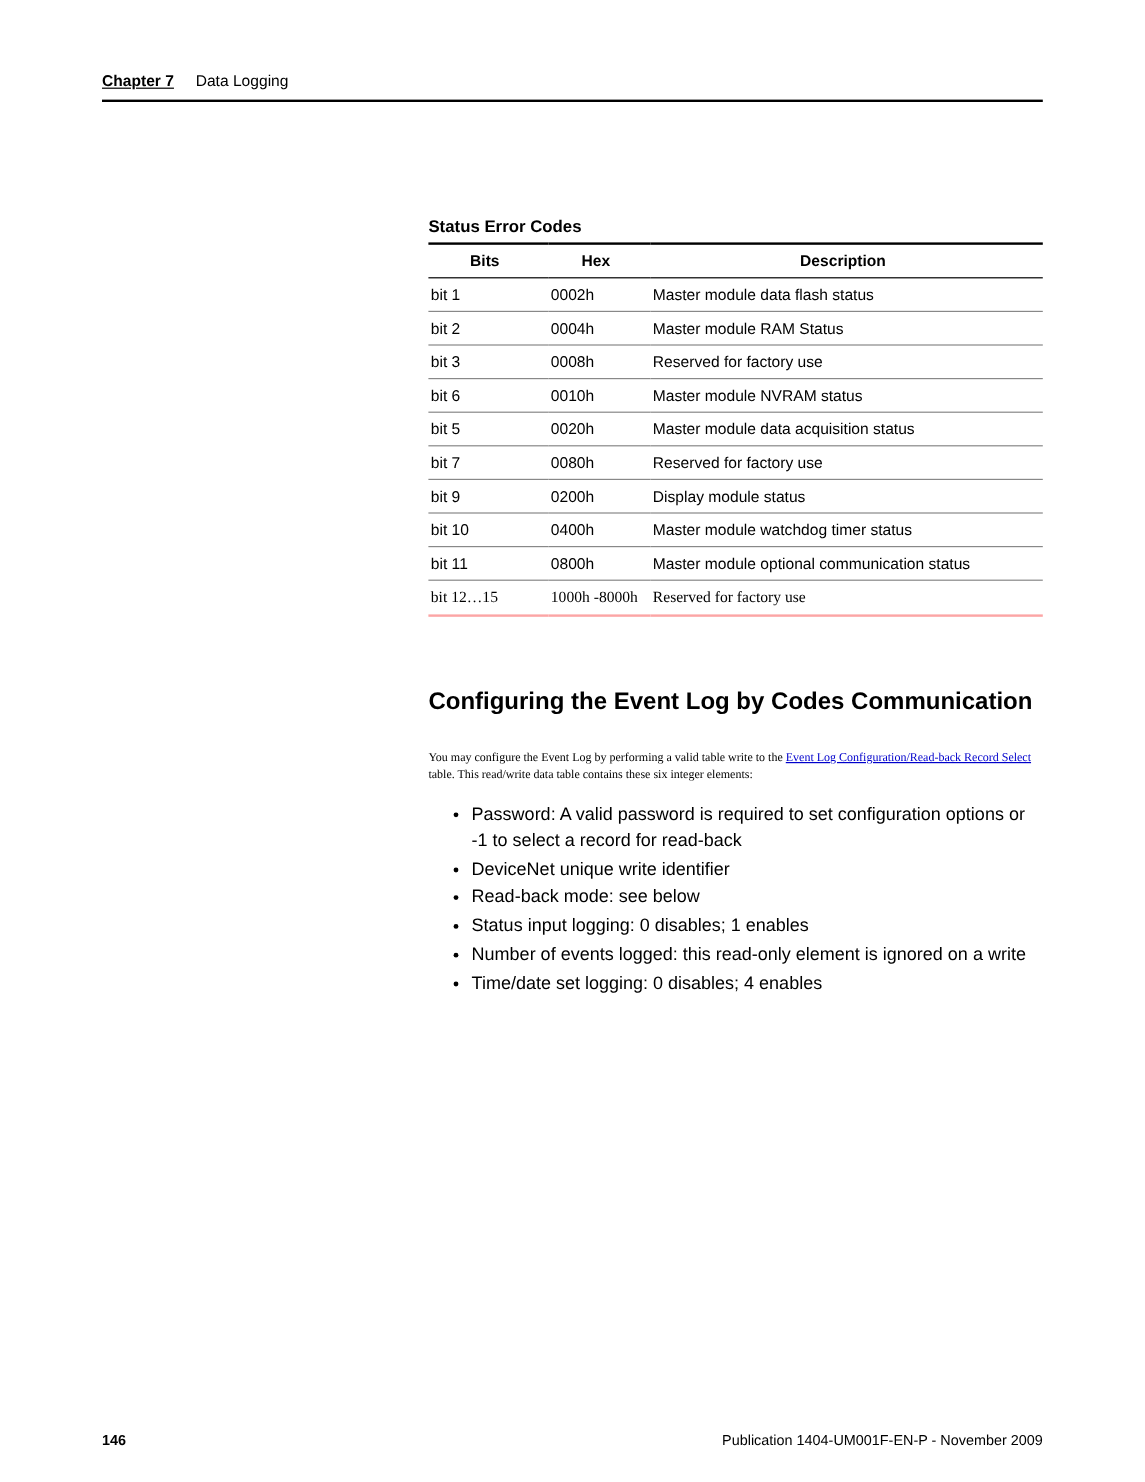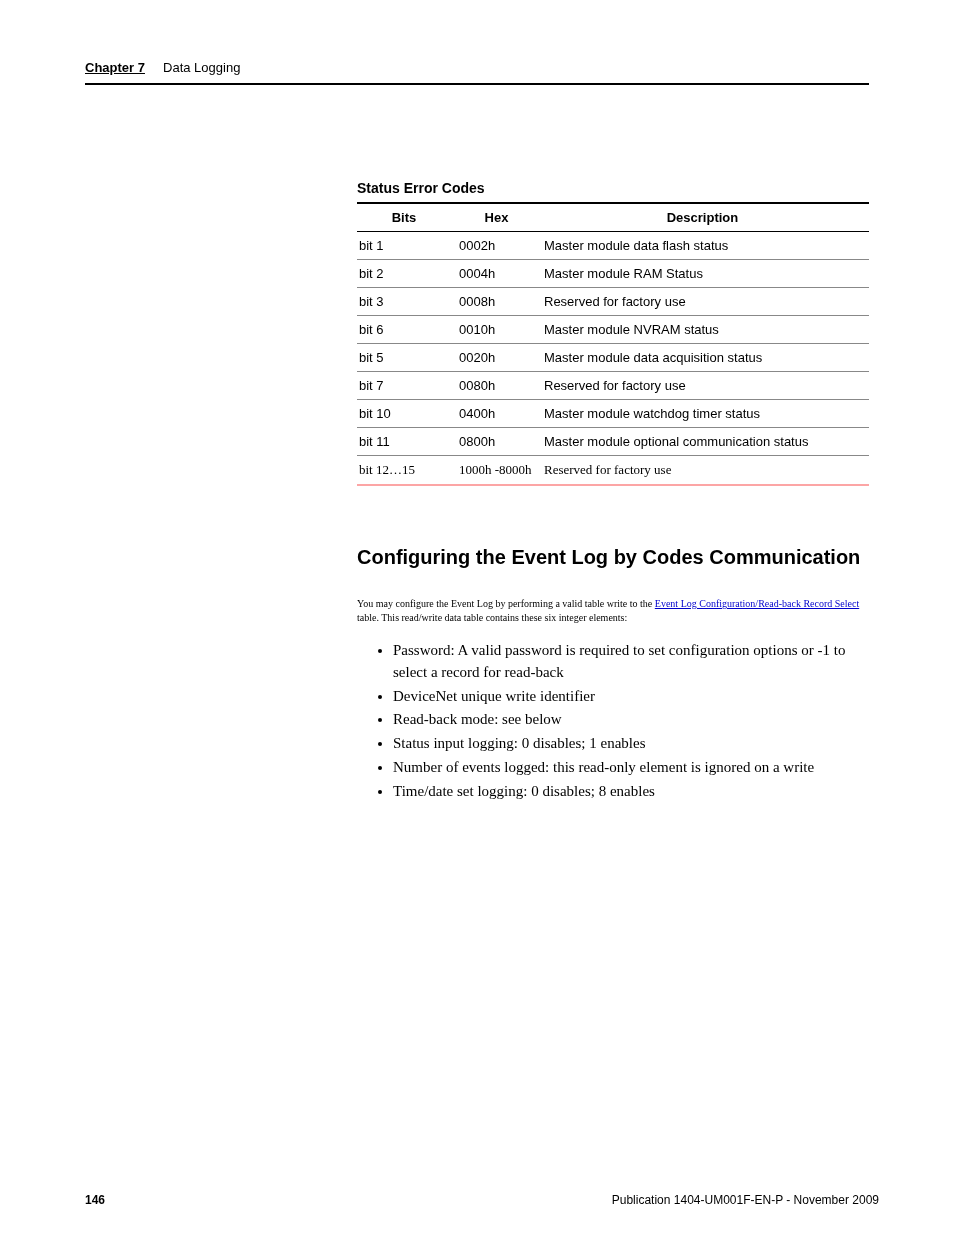--- a/index.html
+++ b/index.html
@@ -74,33 +74,33 @@
     font-family: Georgia, 'Times New Roman', serif;
     font-size: 10px;
     line-height: 1.4;
     margin: 0 0 14px 0;
   }
   a.link {
     color: #0000cc;
     text-decoration: underline;
   }
   ul.bullets {
-    font-family: Liberation Serif, serif;
+    font-family: Liberation Sans, sans-serif;
     font-size: 15px;
     line-height: 1.45;
     padding-left: 36px;
   }
   ul.bullets li {
     margin-bottom: 2px;
   }
   .footer {
     position: absolute;
     bottom: 28px;
     left: 85px;
-    right: 75px;
+    right: 85px;
     font-family: Arial, Helvetica, sans-serif;
     font-size: 12px;
     display: flex;
     justify-content: space-between;
   }
   .footer .page-num { font-weight: bold; }
 </style>
 </head>
 <body>
 
@@ -149,20 +149,25 @@
             <td>bit 5</td>
             <td>0020h</td>
             <td>Master module data acquisition status</td>
           </tr>
           <tr>
             <td>bit 7</td>
             <td>0080h</td>
             <td>Reserved for factory use</td>
           </tr>
           <tr>
+            <td>bit 9</td>
+            <td>0200h</td>
+            <td>Display module status</td>
+          </tr>
+          <tr>
             <td>bit 10</td>
             <td>0400h</td>
             <td>Master module watchdog timer status</td>
           </tr>
           <tr>
             <td>bit 11</td>
             <td>0800h</td>
             <td>Master module optional communication status</td>
           </tr>
           <tr>
@@ -178,21 +183,21 @@
     <p class="body-text">
       <span>You may configure the Event Log by performing a valid table write to the </span><a href="#" class="link">Event Log Configuration/Read-back Record Select</a><span> table. This read/write data table contains these six integer elements:</span>
     </p>
 
     <ul class="bullets" id="bullet-list">
     <li>Password: A valid password is required to set configuration options or -1 to select a record for read-back</li>
         <li>DeviceNet unique write identifier</li>
         <li>Read-back mode: see below</li>
         <li>Status input logging: 0 disables; 1 enables</li>
         <li>Number of events logged: this read-only element is ignored on a write</li>
-        <li>Time/date set logging: 0 disables; 8 enables</li>
+        <li>Time/date set logging: 0 disables; 4 enables</li>
       </ul>
 
   </div>
 
   <div class="footer">
     <span class="page-num">146</span>
     <span>Publication 1404-UM001F-EN-P - November 2009</span>
   </div>
 
 </div>

